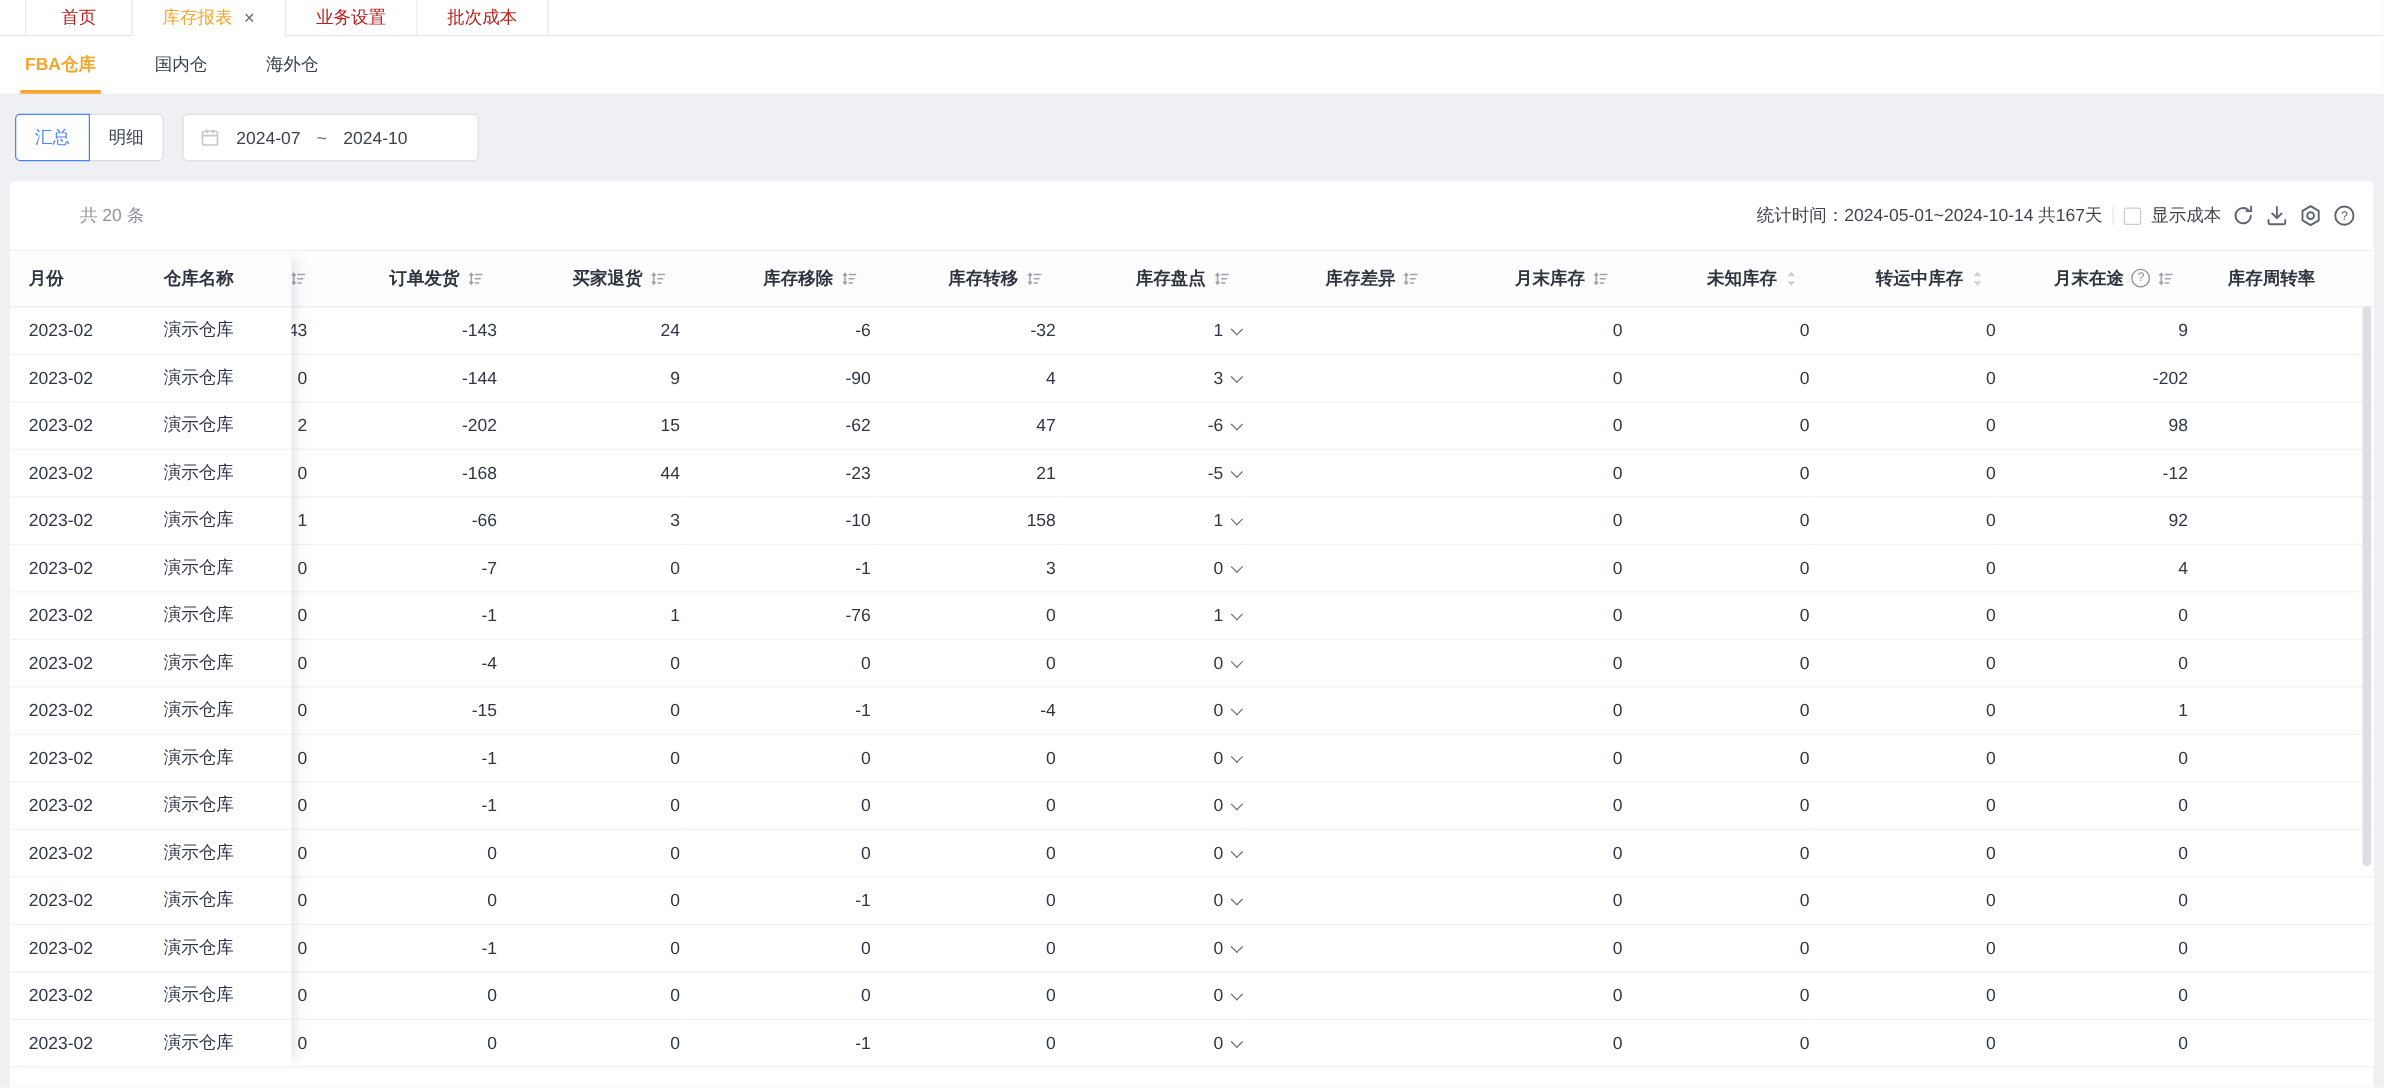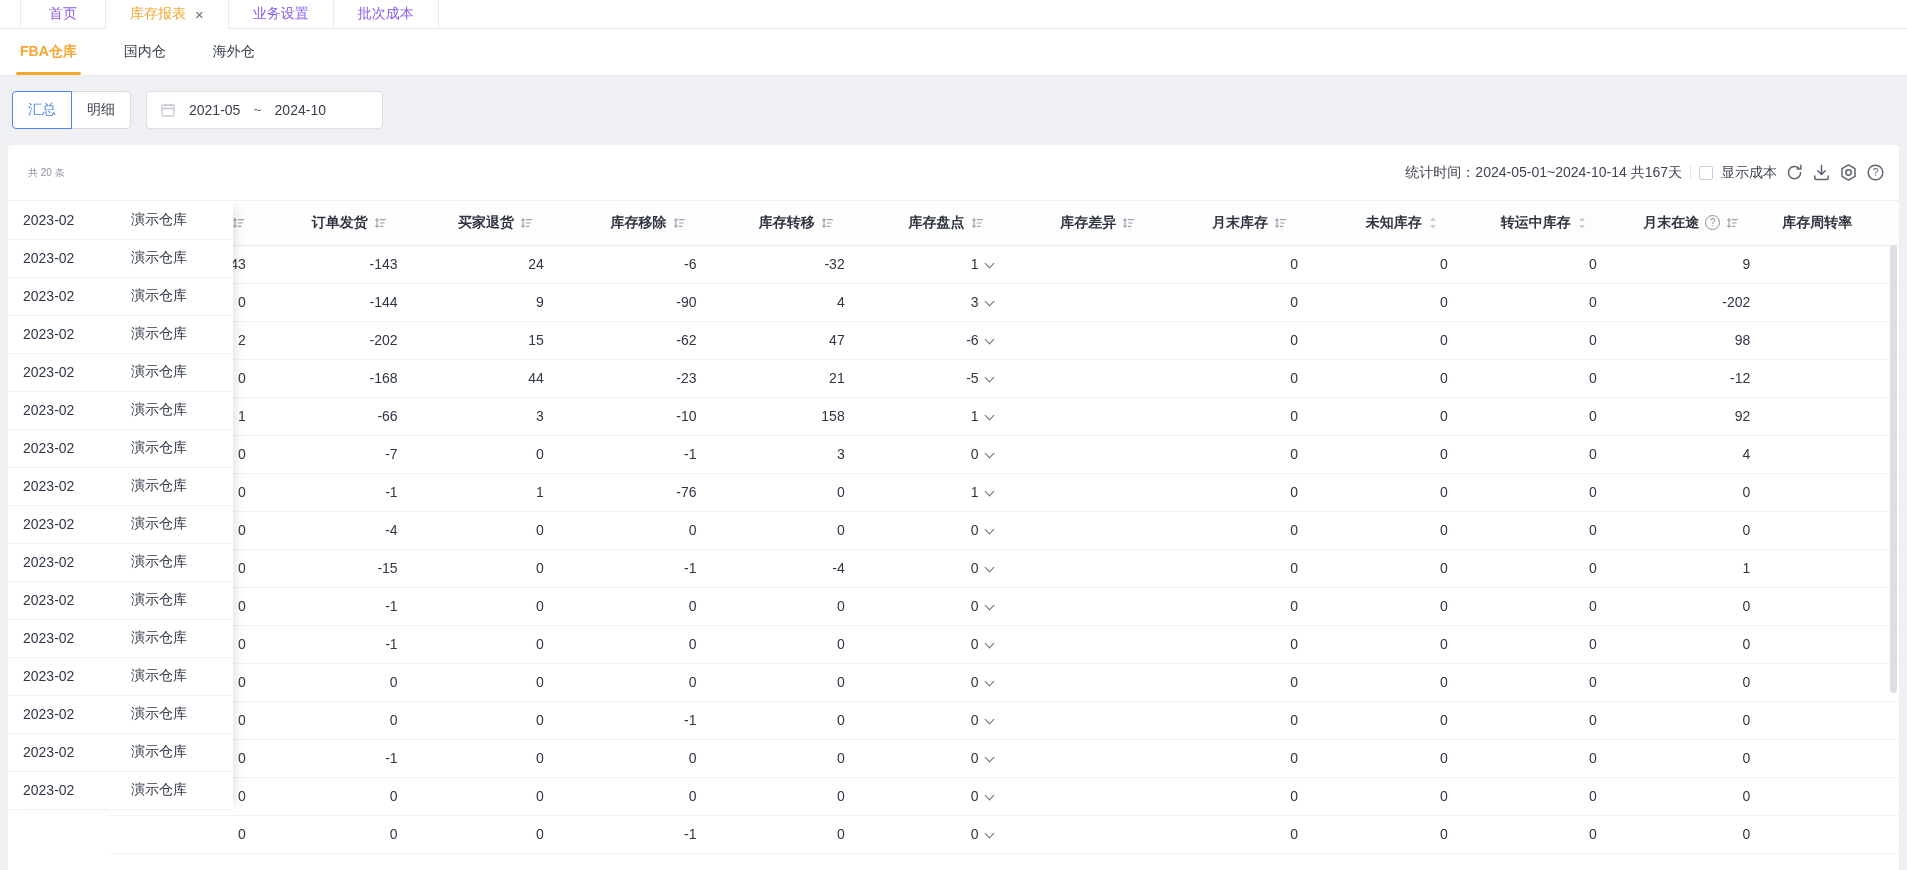--- a/index.html
+++ b/index.html
@@ -6,21 +6,21 @@
   html,body { margin:0; padding:0; }
   body {
     width:1907px; height:870px; overflow:hidden;
     background:#eef0f3;
     font-family:"Liberation Sans","DejaVu Sans",sans-serif;
     color:#333; position:relative;
   }
   
   .window-tabbar { height:29px; background:#fff; border-bottom:1px solid #e4e6ea; display:flex; padding-left:20px; }
   .win-tab { position:relative; min-width:86px; padding:0 24px; display:flex; align-items:center; justify-content:center; gap:9px;
-    font-size:14px; color:#8b5cf6; border-right:1px solid #e9ebee; cursor:default; white-space:nowrap; }
+    font-size:14px; color:#b91c1c; border-right:1px solid #e9ebee; cursor:default; white-space:nowrap; }
   .win-tab:first-child { border-left:1px solid #e9ebee; }
   .win-tab.active { color:#f5a62c; }
   .win-tab.active::after { content:""; position:absolute; left:0; right:0; bottom:-1px; height:1px; background:#fff; }
   .win-close { font-size:15px; color:#666c76; line-height:1; }
   
   .wh-tabbar { height:47px; background:#fff; border-bottom:1px solid #e8eaee; display:flex; align-items:stretch; padding-left:18px; gap:43px; }
   .wh-tab { position:relative; display:flex; align-items:center; font-size:14px; color:#3a414d; padding:0 2px; }
   .wh-tab.active { color:#f5a62c; font-weight:600; }
   .wh-tab.active::after { content:""; position:absolute; left:-2px; right:-2px; bottom:0; height:3px; border-radius:2px; background:#f5a62c; }
   
@@ -30,21 +30,21 @@
   .seg-btn.last { border-radius:0 4px 4px 0; margin-left:-1px; }
   .seg-btn.active { border-color:#4a84f7; color:#4a84f7; z-index:2; }
   .date-box { margin-left:15px; width:237px; height:38px; background:#fff; border:1px solid #dcdfe4; border-radius:4px;
     display:flex; align-items:center; gap:13px; padding:0 13px; font-size:14px; color:#3a404c; }
   .date-sep { color:#6a7079; }
   .select-box { margin-left:16px; width:228px; height:38px; background:#fff; border:1px solid #dcdfe4; border-radius:4px;
     display:flex; align-items:center; justify-content:space-between; padding:0 14px; font-size:14px; color:#a8adb8; }
   
   .card { position:absolute; left:8px; right:8px; top:145px; bottom:0; background:#fff; border-radius:4px 4px 0 0; overflow:hidden; }
   .info-bar { height:55px; display:flex; align-items:center; justify-content:space-between; padding:0 14px 0 20px; }
-  .total-count { font-size:10px; color:#8d929c; }
+  .total-count { font-size:14px; color:#8d929c;margin-left:36px; }
   .ibar-right { display:flex; align-items:center; gap:8px; color:#5d6470; }
   .stat-text { font-size:14px; color:#3f4550; }
   .ibar-divider { width:1px; height:15px; background:#e4e6ea; }
   .cb-group { display:flex; align-items:center; gap:8px; font-size:14px; color:#3f4550;justify-content:center; }
   .checkbox { width:14px; height:14px; border:1px solid #c7ccd4; border-radius:2px; background:#fff; }
   .tool-icon { display:flex; align-items:center; color:#5d6470; }
   
   .table-area { position:absolute; left:0; right:0; top:55px; bottom:0; overflow:hidden; border-top:1px solid #edeff2; }
   table { border-collapse:collapse; table-layout:fixed; }
   th { height:44px; font-size:14px; font-weight:600; color:#2f3540; background:#fdfdfe; border-bottom:1px solid #e9ebef; padding:0; }
@@ -92,21 +92,21 @@
 <div class="toolbar">
   <div class="seg-btn first active">汇总</div>
   <div class="seg-btn last">明细</div>
   <div class="date-box">
     <span class="tool-icon">
       <svg width="16" height="16" viewBox="0 0 16 16" fill="none" stroke="#c3c7cf" stroke-width="1.3">
         <rect x="2" y="3" width="12" height="11" rx="1.5"></rect>
           <path d="M2 6.5h12M5.5 1.5v3M10.5 1.5v3"></path>
       </svg>
     </span>
-    <span>2021-05</span>
+    <span>2024-07</span>
     <span class="date-sep">~</span>
     <span>2024-10</span>
   </div>
 </div>
 
 <div class="card">
   <div class="info-bar">
     <span class="total-count">共 20 条</span>
     <div class="ibar-right">
       <span class="stat-text"><span>统计时间：</span><span>2024-05-01~2024-10-14 共167天</span></span>
@@ -516,20 +516,24 @@
         </table>
     </div>
     <div class="fixed-pane">
       <table id="fixed-table">
           <colgroup>
             <col style="width:100px">
             <col style="width:125px">
           </colgroup>
           <tbody>
             <tr>
+              <th class="fp-month">月份</th>
+              <th class="fp-wh">仓库名称</th>
+            </tr>
+            <tr>
               <td class="fp-month">2023-02</td>
               <td class="fp-wh">演示仓库</td>
             </tr>
             <tr>
               <td class="fp-month">2023-02</td>
               <td class="fp-wh">演示仓库</td>
             </tr>
             <tr>
               <td class="fp-month">2023-02</td>
               <td class="fp-wh">演示仓库</td>

